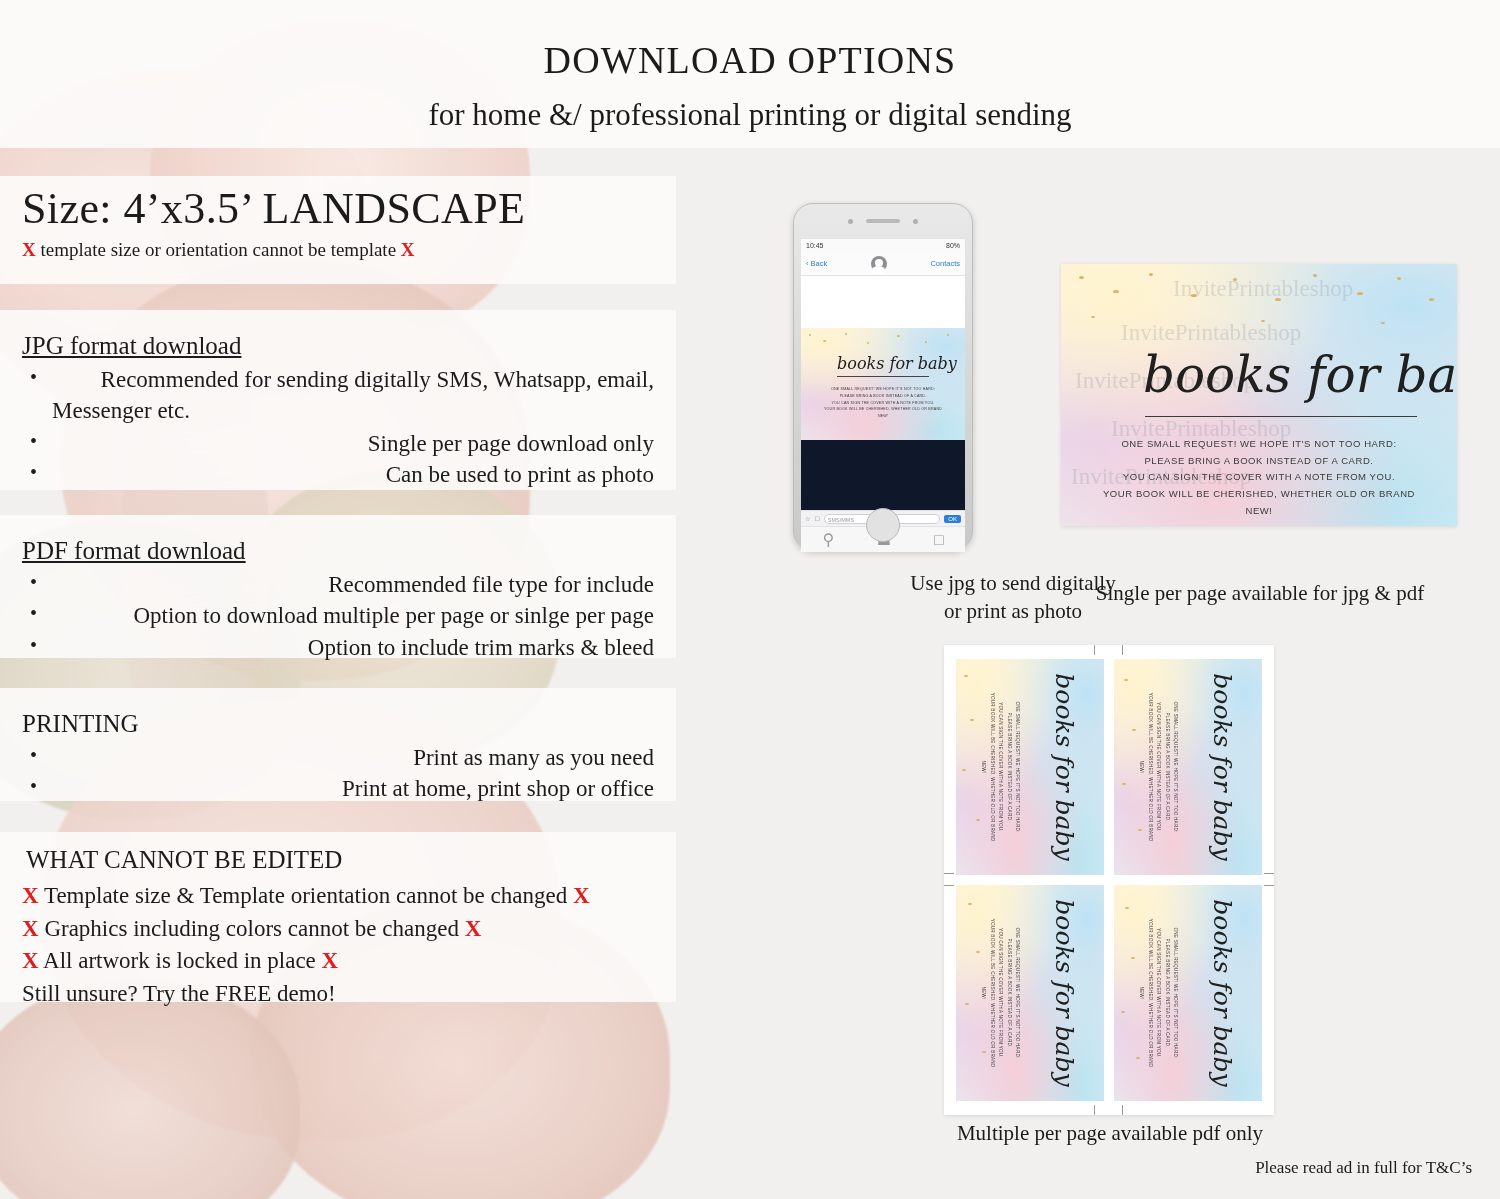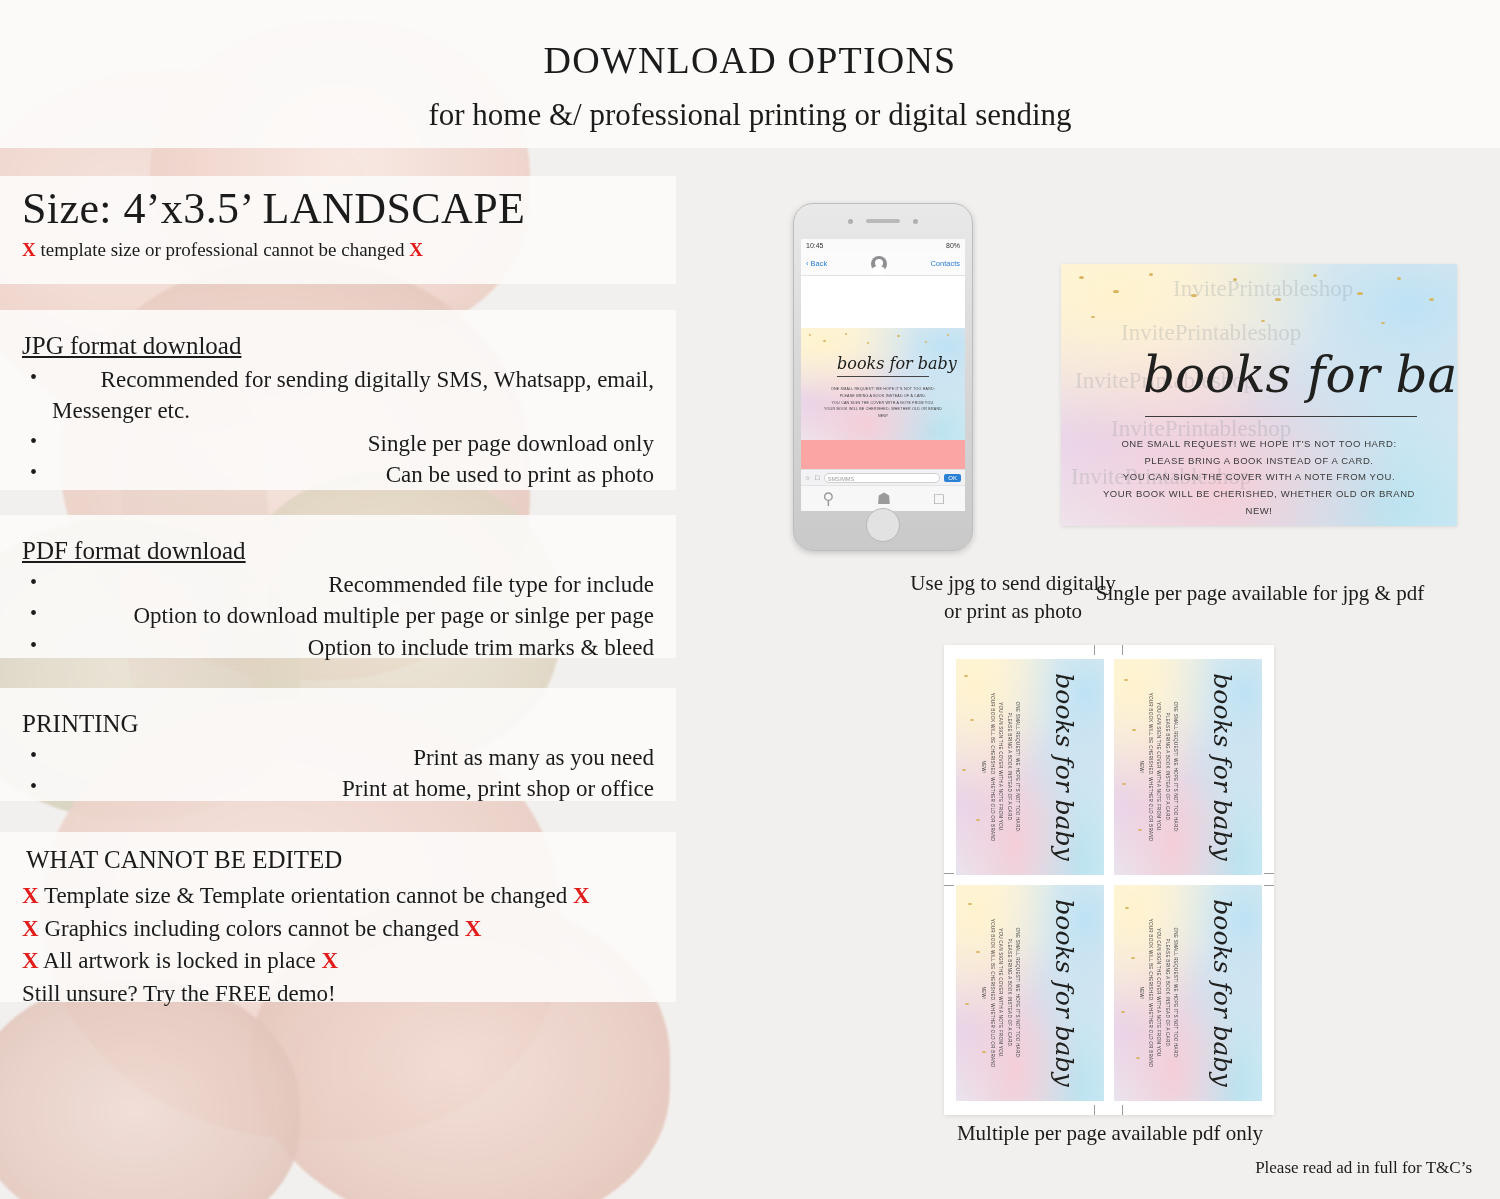--- a/index.html
+++ b/index.html
@@ -79,22 +79,22 @@
   #phone {
     position:absolute; left:793px; top:203px; width:180px; height:348px; z-index:4;
   }
   #phone .body {
     position:absolute; inset:0; border-radius:20px;
     background: linear-gradient(180deg,#e9e9ea 0%, #d9d9da 45%, #c9c9ca 100%);
     border:1px solid #bdbdbe;
     box-shadow: 0 2px 6px rgba(0,0,0,0.18);
   }
   #phone .screen {
-    position:absolute; left:8px; top:36px; width:164px; height:272px;
-    background:#fca5a5; overflow:hidden;
+    position:absolute; left:8px; top:36px; width:164px; height:313px;
+    background:#0f172a; overflow:hidden;
   }
   #phone .statusbar {
     height:13px; font-family:"Liberation Sans",sans-serif; font-size:7px;
     display:flex; align-items:center; justify-content:space-between;
     padding:0 5px; color:#333; background:#fafafa;
   }
   #phone .navbar {
     height:24px; background:#fbfbfb; border-bottom:1px solid #e2e2e2;
     display:flex; align-items:center; justify-content:space-between;
     padding:0 5px; font-family:"Liberation Sans",sans-serif; font-size:7.5px; color:#2b7fd4;
@@ -232,21 +232,21 @@
 </div>
 
 <div class="header">
   <div class="t1">DOWNLOAD OPTIONS</div>
   <div class="t2">for home &amp;/ professional printing or digital sending</div>
 </div>
 
 <div class="panel" style="left:0; top:176px; width:676px; height:108px;">
   <div class="size-title">Size: 4’x3.5’ LANDSCAPE</div>
   <div class="size-sub">
-    <span class="x">X</span><span> template size or professional cannot be changed </span><span class="x">X</span>
+    <span class="x">X</span><span> template size or orientation cannot be template </span><span class="x">X</span>
   </div>
 </div>
 
 <div class="panel" style="left:0; top:310px; width:676px; height:180px;">
   <div class="sec-head">JPG format download</div>
   <ul class="bul">
     <li>Recommended for sending digitally SMS, Whatsapp, email,</li>
   </ul>
   <p class="cont">Messenger etc.</p>
   <ul class="bul">

